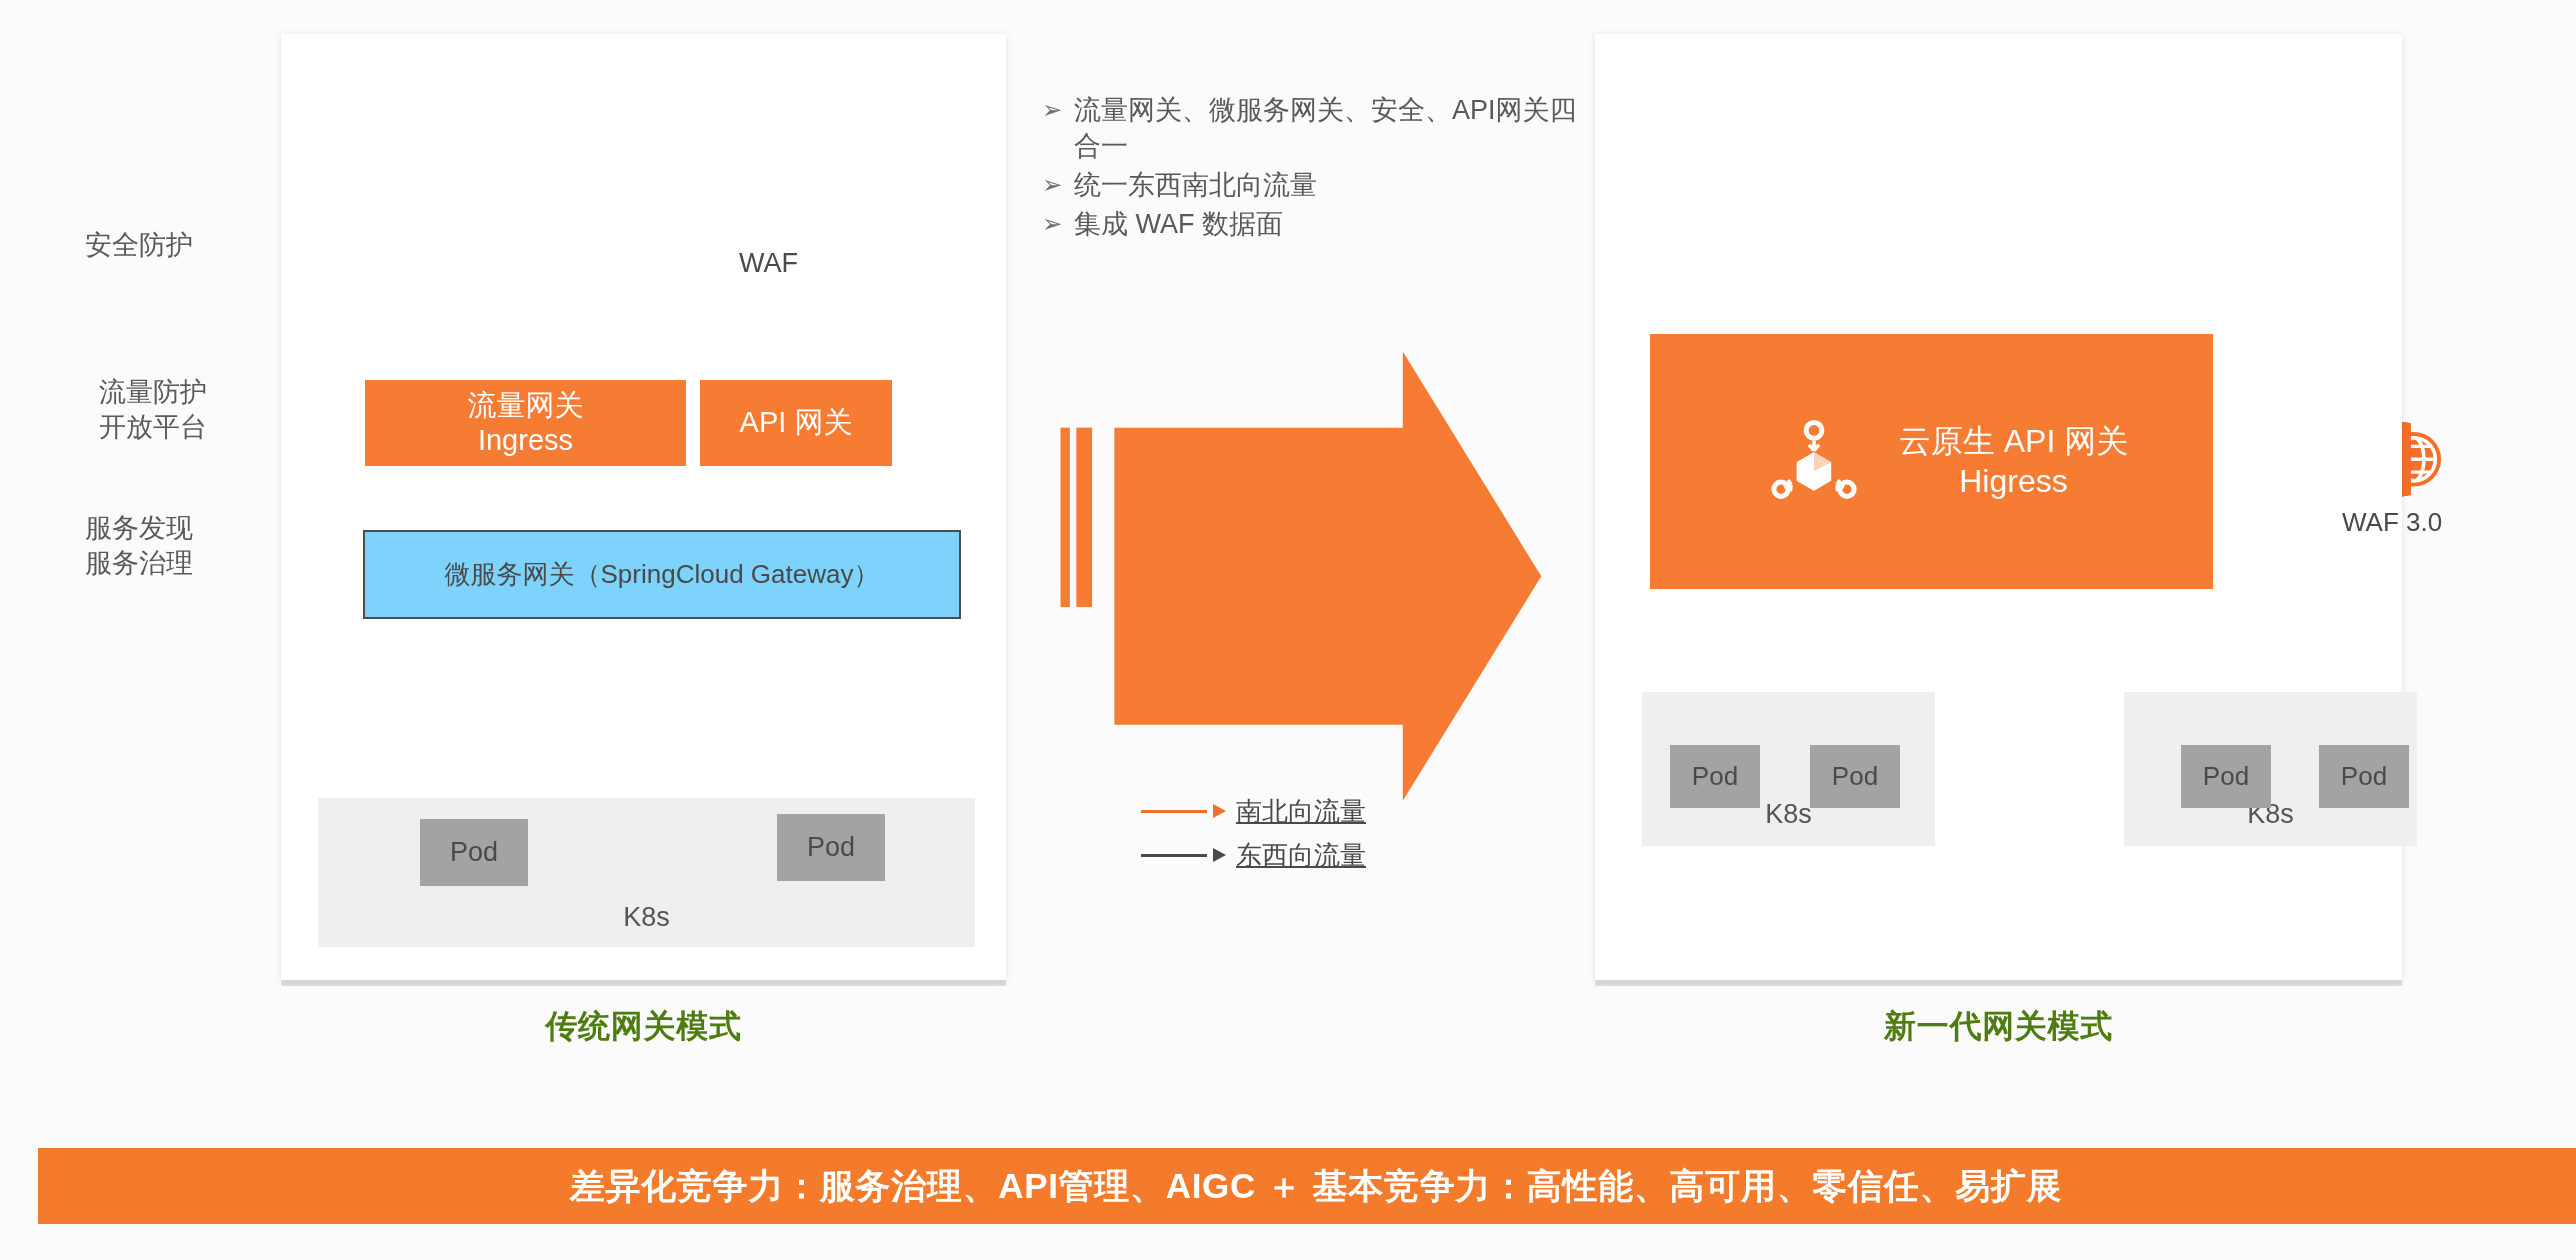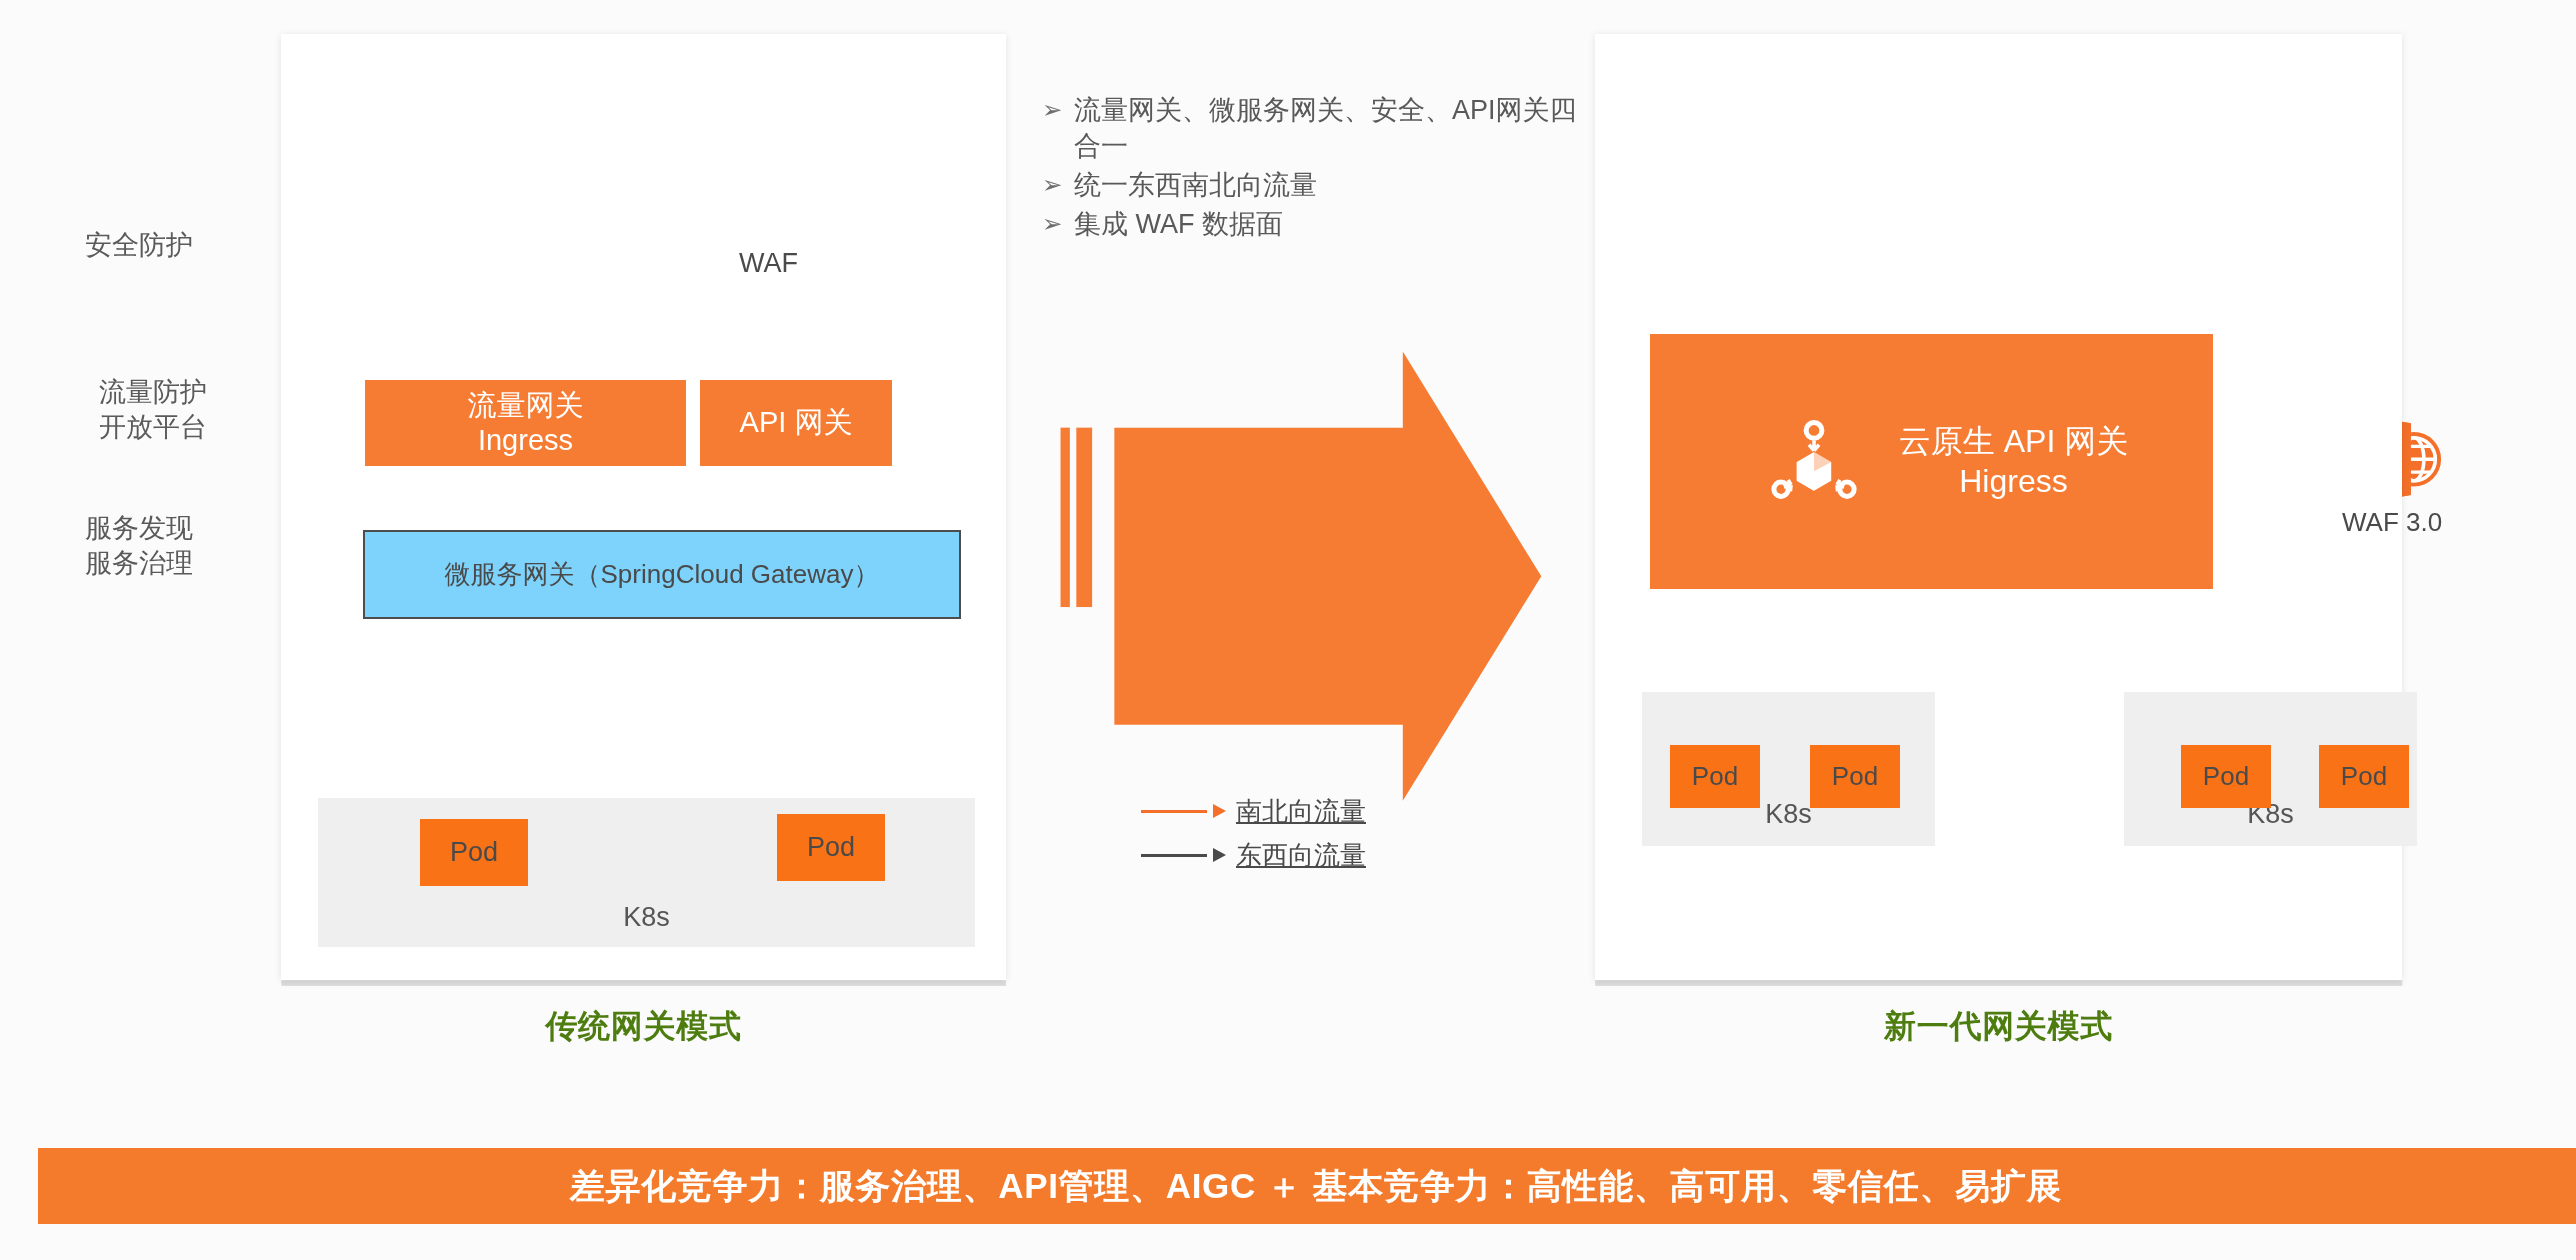--- a/index.html
+++ b/index.html
@@ -71,21 +71,21 @@
   .k8sbox{
     position:absolute;
     background:#efefef;
     display:flex;
     align-items:flex-end;
     justify-content:center;
     color:#555;
   }
   .podbox{
     position:absolute;
-    background:#f97316;
+    background:#a3a3a3;
     display:flex;
     align-items:center;
     justify-content:center;
     color:#4a4a4a;
   }
 
   
   #box-ingress{left:365px;top:380px;width:321px;height:86px;font-size:29px;}
   #box-apigw{left:700px;top:380px;width:192px;height:86px;font-size:29px;}
   #box-msgw{left:363px;top:530px;width:594px;height:85px;font-size:26px;}

